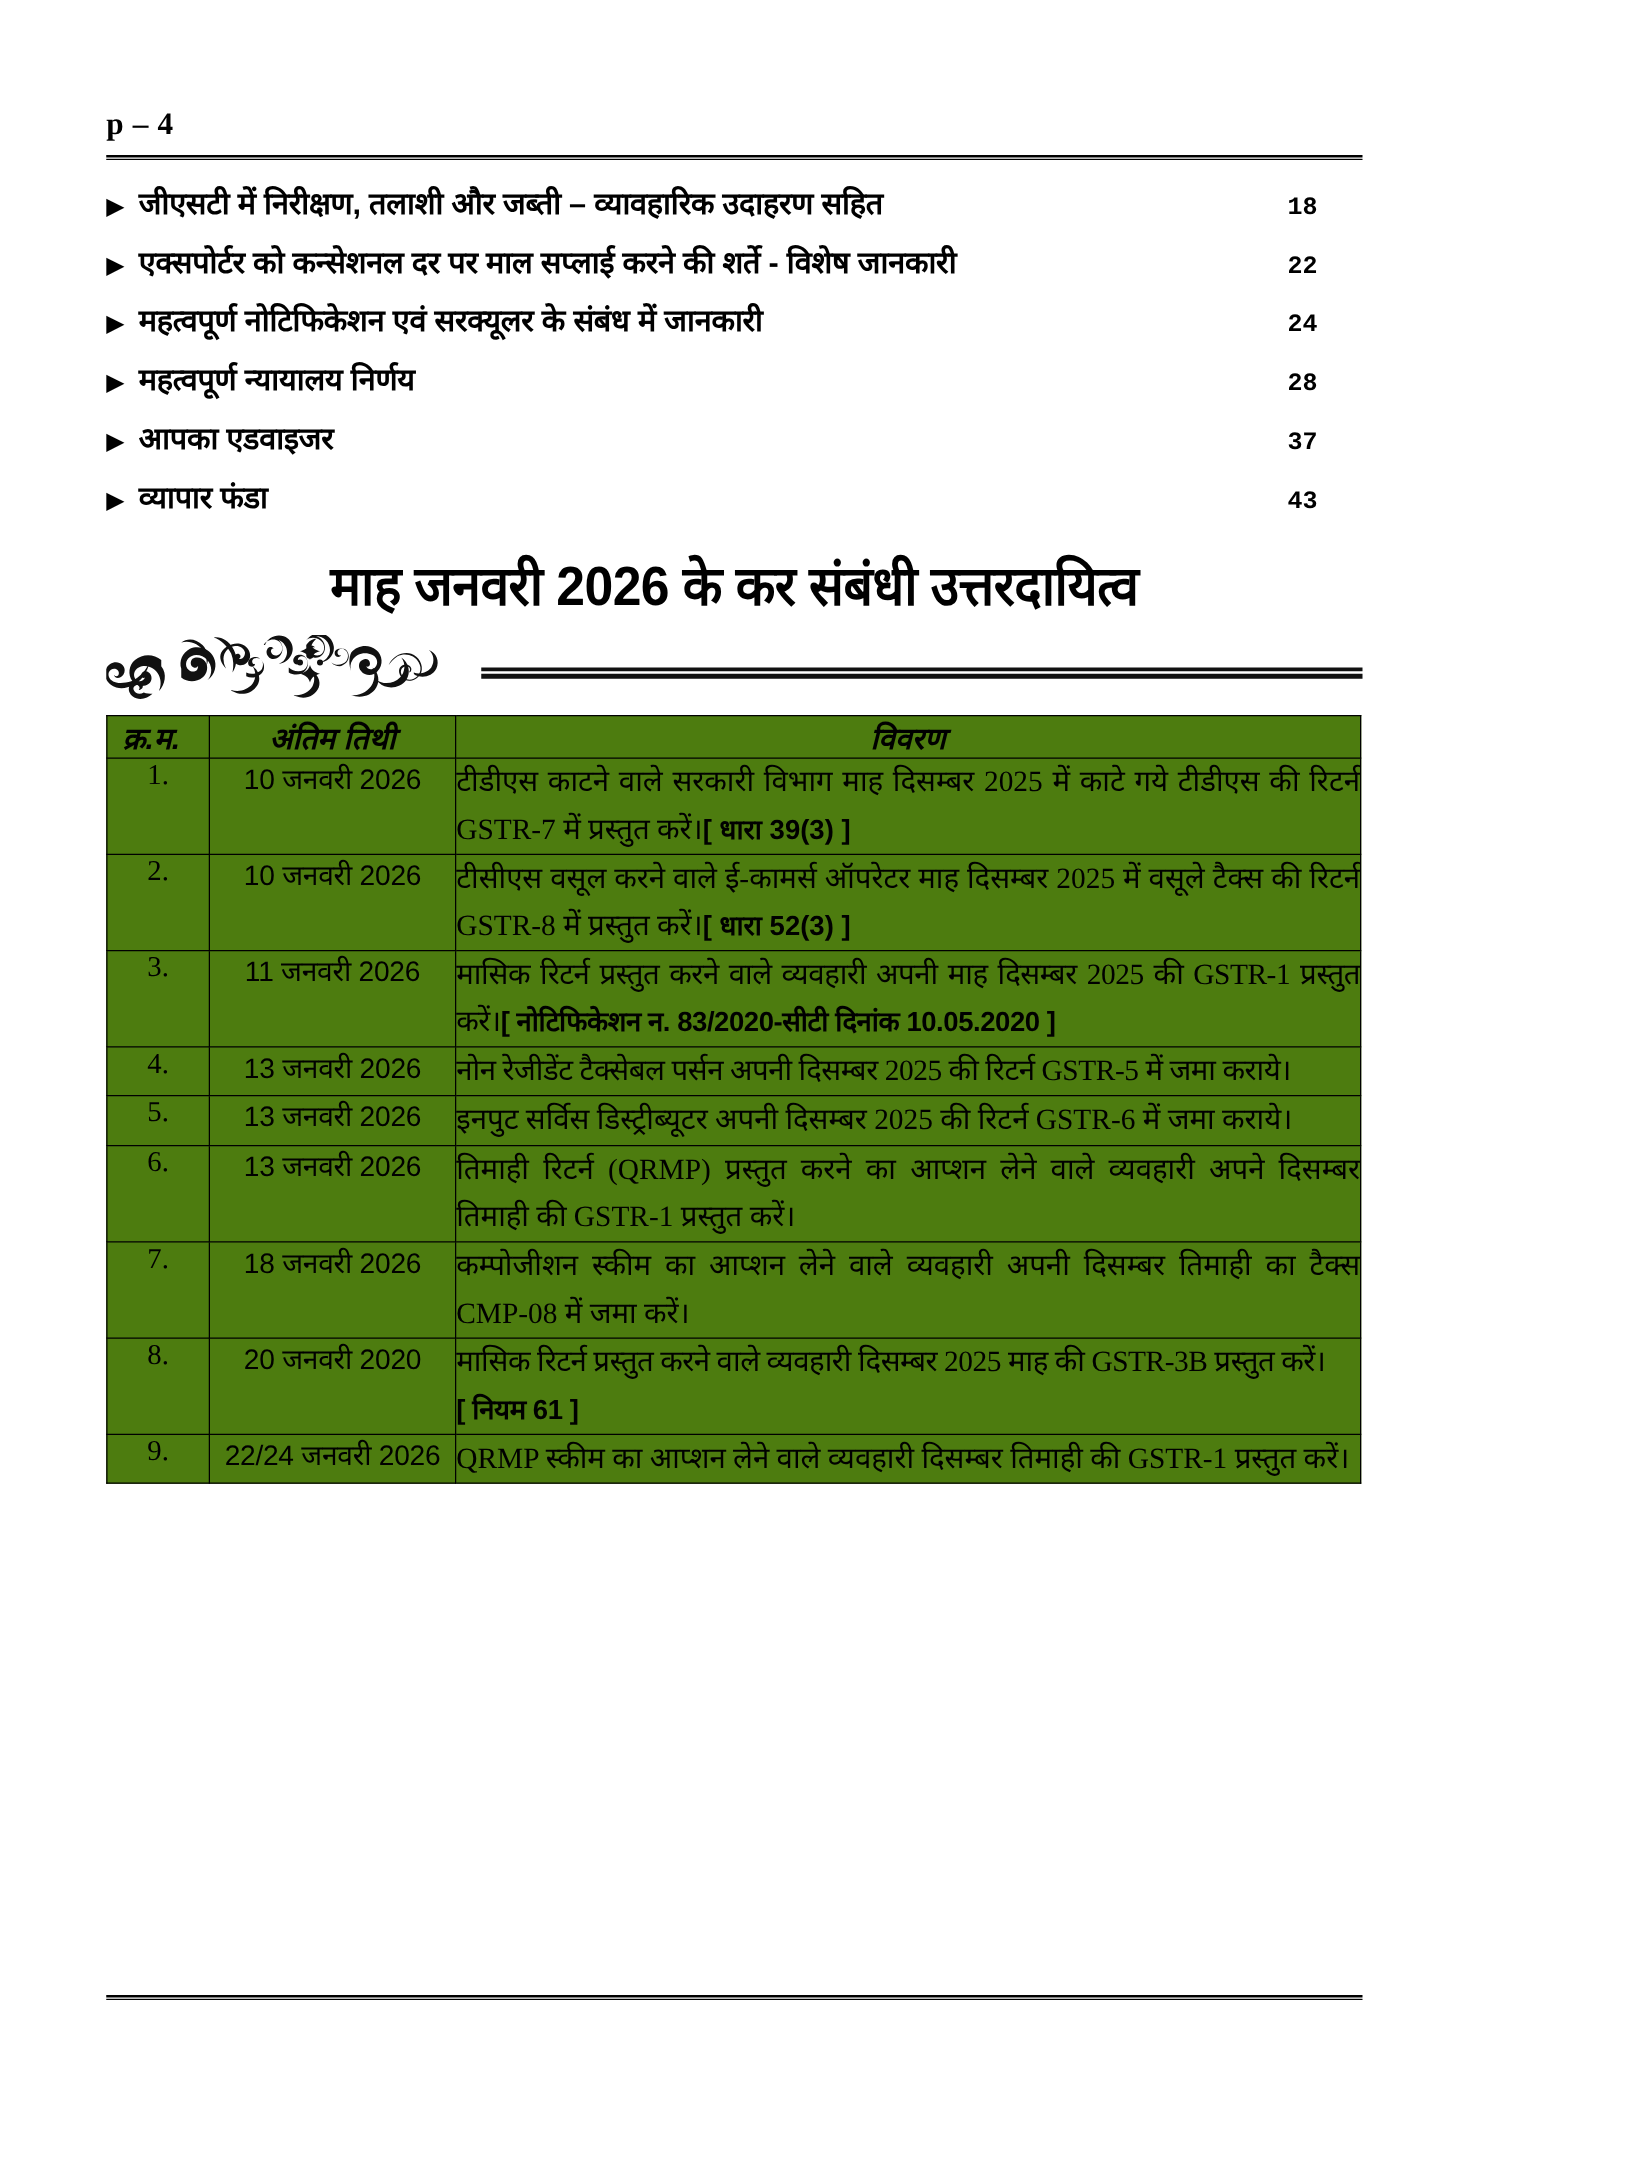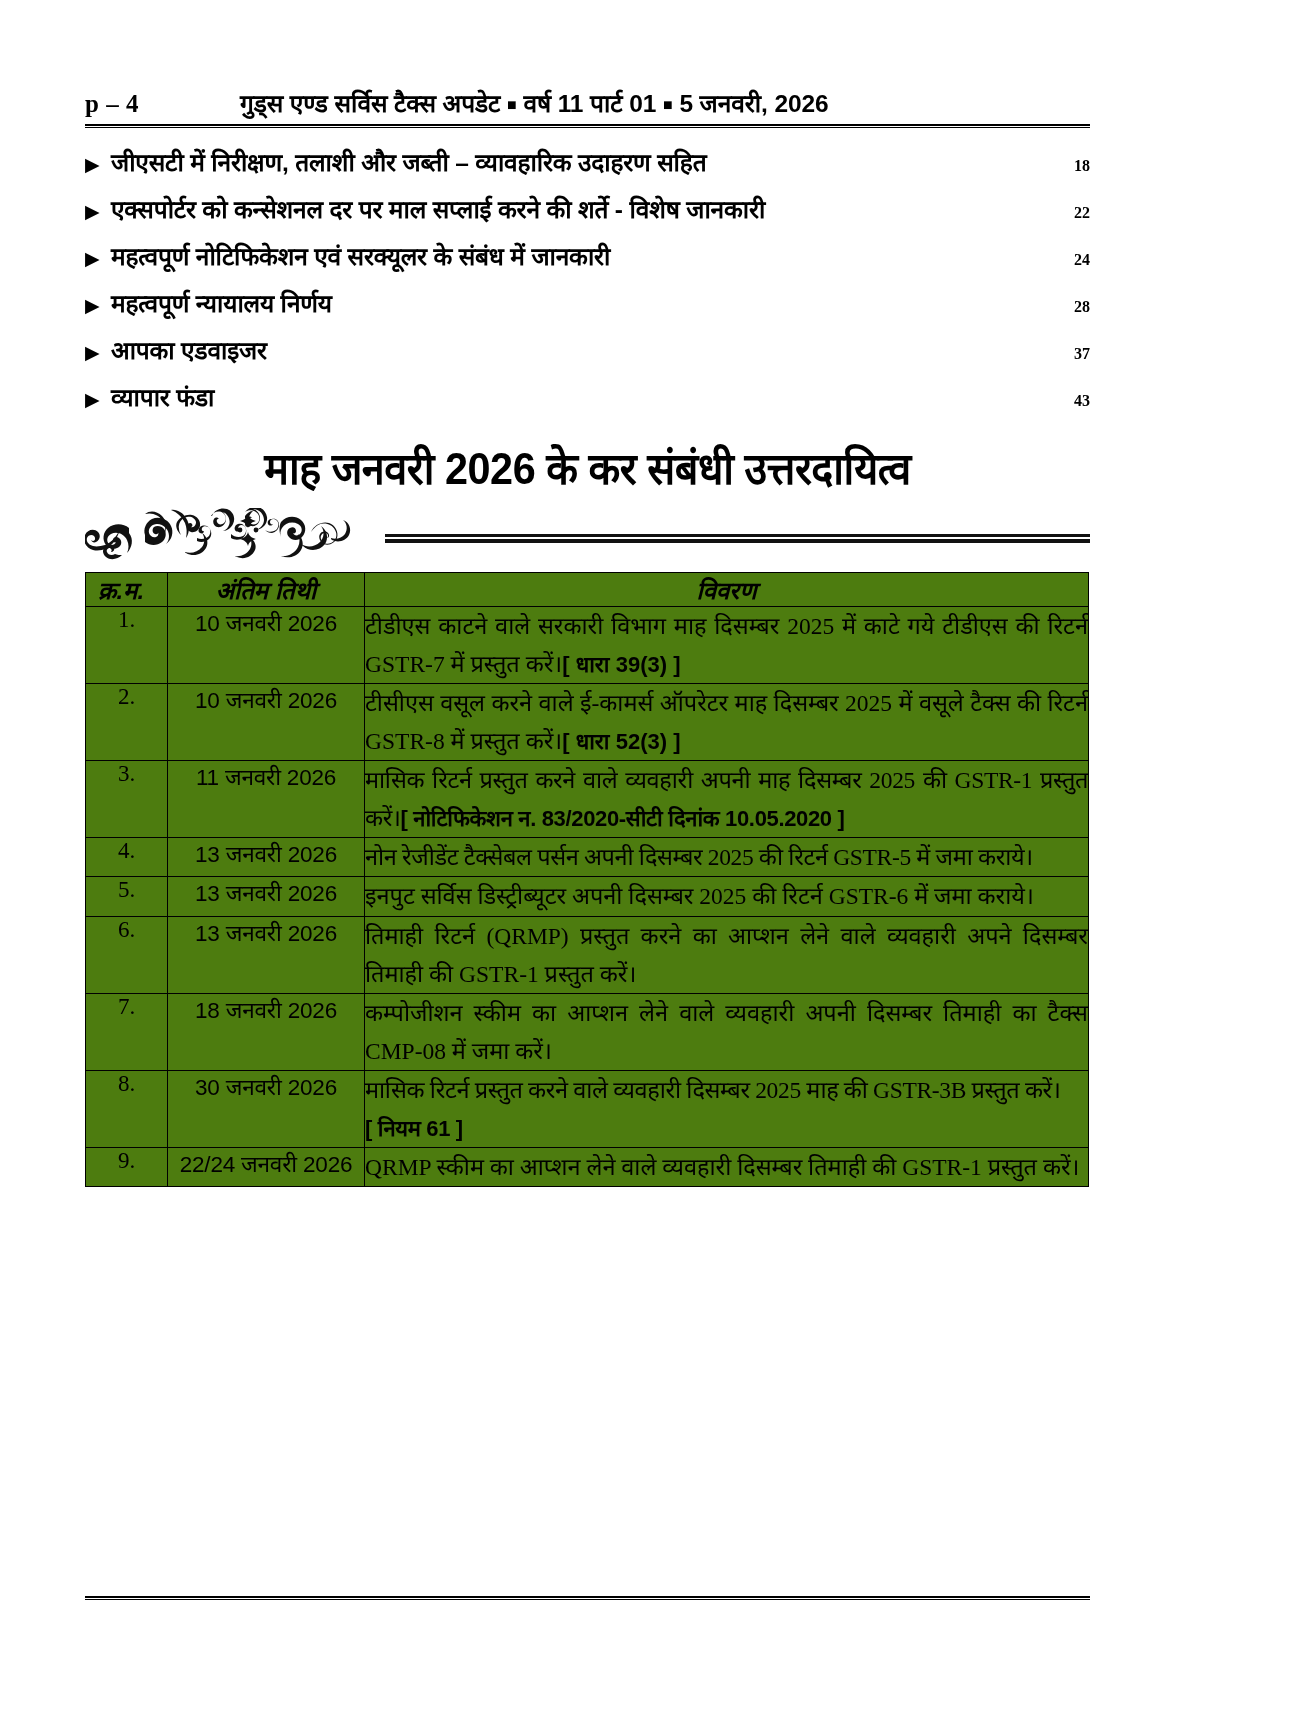--- a/index.html
+++ b/index.html
@@ -90,23 +90,23 @@
   .toc-label {
     flex: 1 1 auto;
     font-family: "Liberation Sans", sans-serif;
     font-size: 24.5px;
     font-weight: bold;
     white-space: nowrap;
     letter-spacing: -0.2px;
   }
   .toc-page {
     flex: 0 0 60px;
-    text-align: right;
-    font-family: Liberation Serif, serif;
-    font-size: 16px;
+    text-align: left;
+    font-family: Liberation Mono, monospace;
+    font-size: 20px;
     font-weight: bold;
   }
 
   
   .main-heading {
     position: absolute;
     left: 85px;
     top: 437px;
     width: 1005px;
     text-align: center;
@@ -227,27 +227,20 @@
   }
   .footer .f-strong { font-weight: bold; }
 </style>
 </head>
 <body>
 
 <div class="page">
 
   <div class="runhead">
     <span class="runhead-folio">p – 4</span>
-    <span class="runhead-title">
-      <span>गुड्स एण्ड सर्विस टैक्स अपडेट</span>
-      <span class="sq">■</span>
-      <span>वर्ष 11 पार्ट 01</span>
-      <span class="sq">■</span>
-      <span>5 जनवरी, 2026</span>
-    </span>
   </div>
   <div class="rule-double"></div>
 
   <div class="toc">
 
     <div class="toc-row">
       <span class="toc-bullet">▶</span>
       <span class="toc-label">जीएसटी में निरीक्षण, तलाशी और जब्ती – व्यावहारिक उदाहरण सहित</span>
       <span class="toc-page">18</span>
     </div>
@@ -376,21 +369,21 @@
       </tr>
 
       <tr>
         <td class="sno">7.</td>
         <td class="date">18 जनवरी 2026</td>
         <td class="desc"><span>कम्पोजीशन स्कीम का आप्शन लेने वाले व्यवहारी अपनी दिसम्बर तिमाही का टैक्स CMP-08 में जमा करें।</span><span class="bold"></span></td>
       </tr>
 
       <tr>
         <td class="sno">8.</td>
-        <td class="date">30 जनवरी 2026</td>
+        <td class="date">20 जनवरी 2020</td>
         <td class="desc tight"><span>मासिक रिटर्न प्रस्तुत करने वाले व्यवहारी दिसम्बर 2025 माह की GSTR-3B प्रस्तुत करें।</span><br><span class="bold">[ नियम 61 ]</span></td>
       </tr>
 
       <tr>
         <td class="sno">9.</td>
         <td class="date">22/24 जनवरी 2026</td>
         <td class="desc"><span>QRMP स्कीम का आप्शन लेने वाले व्यवहारी दिसम्बर तिमाही की GSTR-1 प्रस्तुत करें।</span><span class="bold"></span></td>
       </tr>
 
     </tbody>

